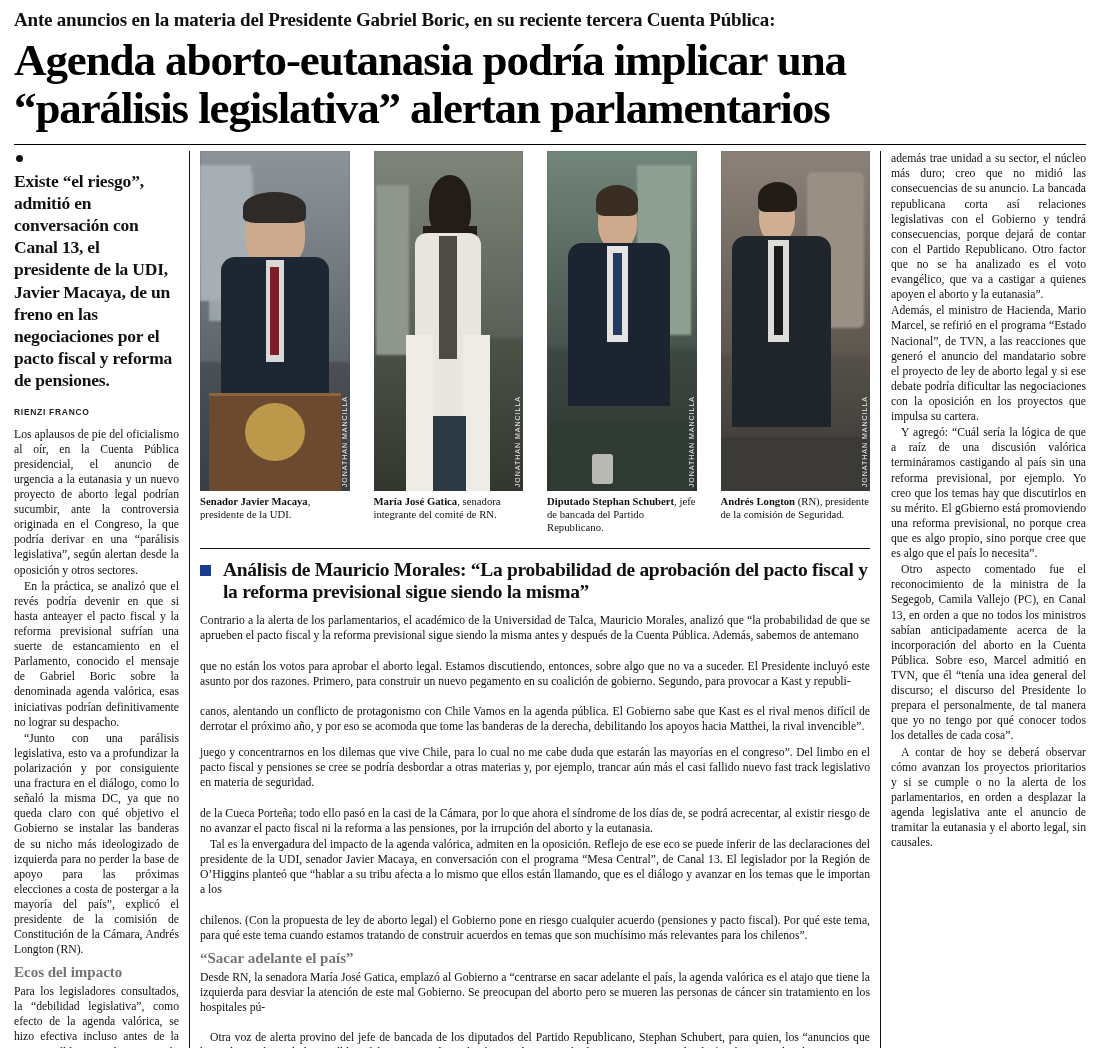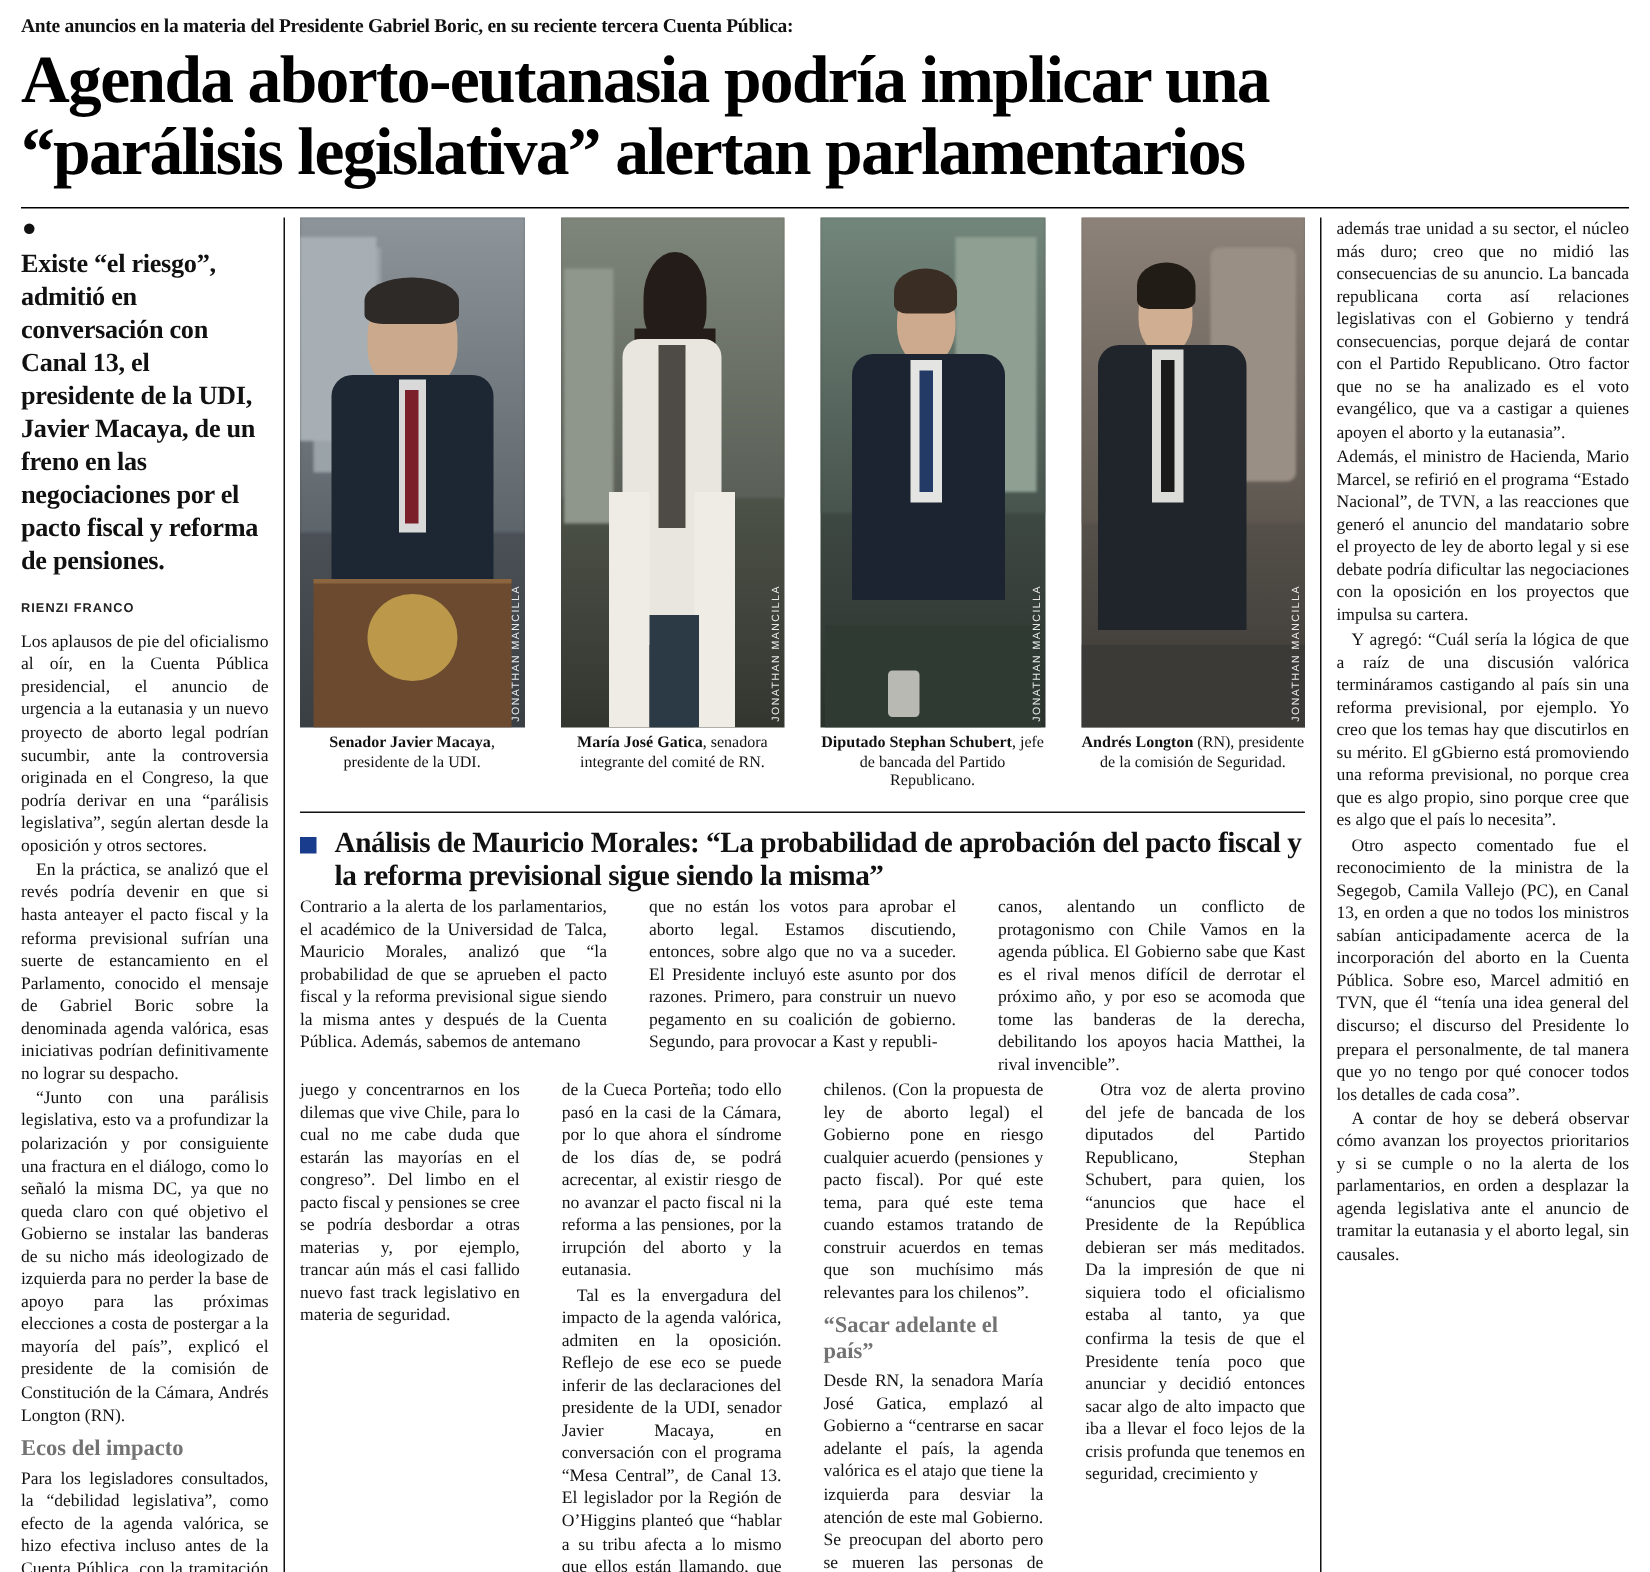--- a/index.html
+++ b/index.html
@@ -19,21 +19,21 @@
     width: 1100px;
     height: 1048px;
     padding: 0;
     box-sizing: border-box;
   }
 
   
   .kicker {
     font-family: "Liberation Serif", serif;
     font-weight: bold;
-    font-size: 13px;
+    font-size: 19px;
     line-height: 1.1;
     color: #111;
     padding: 10px 14px 0 14px;
     letter-spacing: -0.2px;
   }
   .headline {
     font-family: "Liberation Serif", serif;
     font-weight: bold;
     font-size: 45px;
     line-height: 1.06;
@@ -110,21 +110,20 @@
     text-indent: 10px;
   }
   .body-text p.first {
     text-indent: 0;
   }
 
   
   .photos {
     display: flex;
     gap: 24px;
-    text-align: center;
   }
   .photo-card {
     flex: 1 1 0;
     min-width: 0;
   }
   .photo {
     position: relative;
     width: 100%;
     height: 340px;
     overflow: hidden;
@@ -176,21 +175,23 @@
     font-family: "Liberation Serif", serif;
     font-weight: bold;
     font-size: 19.5px;
     line-height: 1.14;
     letter-spacing: -0.3px;
     color: #111;
   }
 
   .subcols {
     display: flex;
-    gap: 28px;
+    gap: 14px;
+    margin-top: 10px;
+    flex-direction: column;
   }
   .subcol {
     flex: 1 1 0;
     min-width: 0;
   }
 
   .subhead {
     font-family: "Liberation Serif", serif;
     font-weight: bold;
     font-size: 15px;

